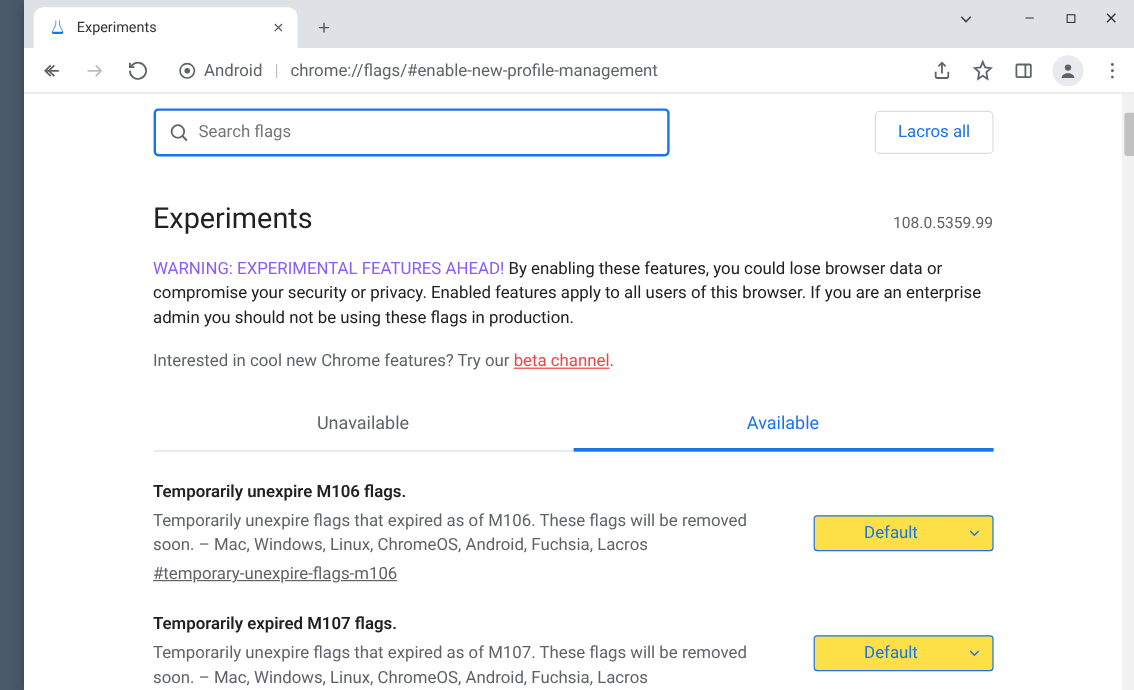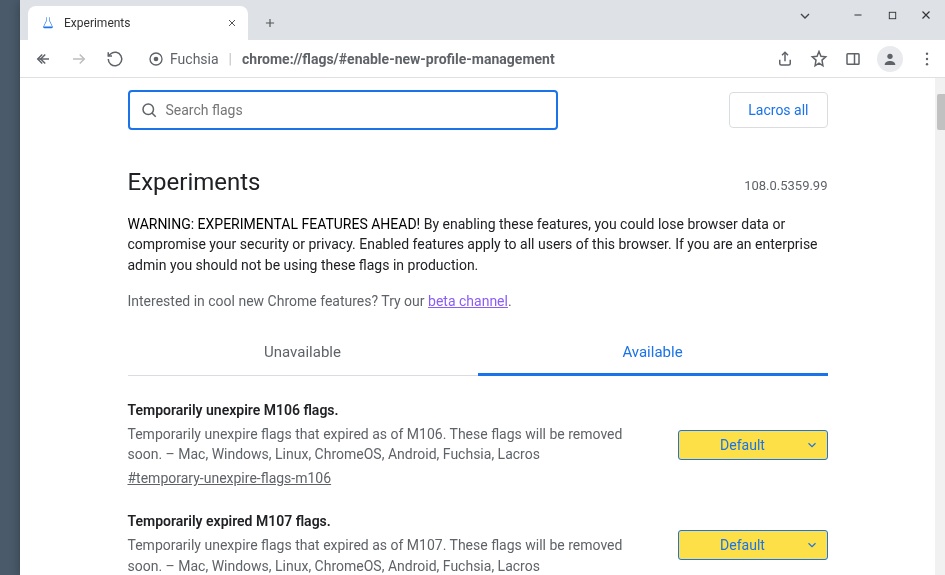--- a/index.html
+++ b/index.html
@@ -14,39 +14,39 @@
     .new-tab { width:28px; height:28px; display:flex; align-items:center; justify-content:center; color:#555; margin-left:8px; margin-bottom:3px; cursor:pointer; border-radius:50%; }
     .win-controls { position:absolute; right:0; top:0; height:30px; display:flex; align-items:center; gap:20px; padding:0 18px; }
     .win-ctrl { width:14px; height:14px; display:flex; align-items:center; justify-content:center; color:#333; cursor:pointer; }
     .caret-collapse { position:absolute; right:138px; top:8px; color:#444; }
     .toolbar { height:38px; background:#fff; border-bottom:1px solid #e0e0e0; display:flex; align-items:center; padding:0 10px; gap:10px; }
     .nav-btn { width:26px; height:26px; display:flex; align-items:center; justify-content:center; color:#5f6368; cursor:pointer; border-radius:50%; }
     .nav-btn.disabled { color:#bdbdbd; cursor:default; }
     .omnibox { flex:1; height:30px; display:flex; align-items:center; gap:10px; padding:0 10px; font-size:14px; color:#202124; }
     .omnibox .chrome-chip { display:flex; align-items:center; gap:6px; color:#5f6368; }
     .omnibox .sep { color:#c0c0c0; }
-    .omnibox .url { color:#5f6368;font-weight:bold; }
+    .omnibox .url { color:#5f6368; }
     .tool-right { display:flex; align-items:center; gap:14px; padding-right:4px; }
     .tool-ic { width:20px; height:20px; display:flex; align-items:center; justify-content:center; color:#5f6368; cursor:pointer; }
     .avatar { width:26px; height:26px; border-radius:50%; background:#e8eaed; display:flex; align-items:center; justify-content:center; color:#5f6368; }
     .content-wrap { flex:1; overflow:hidden; position:relative; display:flex; }
     .content { flex:1; overflow:auto; }
     .inner { max-width:700px; margin:0 auto; padding:6px 0 40px; }
     .topbar { display:flex; align-items:center; gap:12px; padding:6px 0 10px; }
     .search { flex:1; max-width:430px; height:40px; border:2px solid #1a73e8; border-radius:4px; display:flex; align-items:center; padding:0 10px; gap:8px; background:#fff; }
     .search svg { color:#5f6368; }
     .search input { border:none; outline:none; flex:1; font-size:14px; color:#202124; }
     .reset-btn { margin-left:auto; height:36px; border:1px solid #dadce0; border-radius:4px; background:#fff; padding:0 18px; font-size:14px; color:#1a73e8; cursor:pointer; }
     .header-row { display:flex; align-items:baseline; margin-top:28px; }
     h1 { font-size:24px; font-weight:400; color:#202124; }
     .version { margin-left:auto; font-size:13px; color:#5f6368; }
     .warning-block { margin-top:18px; font-size:14px; color:#202124; line-height:1.45; }
-    .warning-block .warn { color:#000000; }
+    .warning-block .warn { color:#8b5cf6; }
     .interest { margin-top:18px; font-size:14px; color:#5f6368; }
-    .interest a { color:#8b5cf6;text-align:right; }
+    .interest a { color:#ef4444;text-align:right; }
     .tabs-nav { margin-top:22px; display:flex; border-bottom:1px solid #dadce0; }
     .tabs-nav .tbtn { flex:1; text-align:center; padding:12px 0; font-size:15px; color:#5f6368; cursor:pointer; }
     .tabs-nav .tbtn.active { color:#1a73e8; border-bottom:3px solid #1a73e8; margin-bottom:-1px; }
     .flag { display:flex; gap:24px; margin-top:26px; }
     .flag-info { flex:1; }
     .flag-title { font-size:14px; font-weight:600; color:#202124; }
     .flag-desc { margin-top:6px; font-size:14px; color:#5f6368; line-height:1.45; }
     .flag-anchor { margin-top:6px; font-size:14px; color:#5f6368; text-decoration:underline; display:inline-block; }
     .flag-select { align-self:center; width:150px; height:30px; border:1px solid #1a73e8; border-radius:3px; display:flex; align-items:center; justify-content:center; color:#1a73e8; font-size:14px; background:#fde047; cursor:pointer; gap:6px; padding:0 8px; }
     .flag-select span { flex:1; text-align:center; }
@@ -121,21 +121,21 @@
           <path d="M3 12a9 9 0 1 0 3-6.7L3 8"></path>
           <path d="M3 3v5h5"></path>
         </svg>
       </div>
     <div class="omnibox">
       <span class="chrome-chip">
         <svg viewBox="0 0 24 24" width="16" height="16" fill="#5f6368">
             <circle cx="12" cy="12" r="9" fill="none" stroke="#5f6368" stroke-width="2"></circle>
             <circle cx="12" cy="12" r="3.5"></circle>
           </svg>
-        <span>Fuchsia</span>
+        <span>Android</span>
       </span>
       <span class="sep">|</span>
       <span class="url">chrome://flags/#enable-new-profile-management</span>
     </div>
     <div class="tool-right">
       <span class="tool-ic">
           <svg viewBox="0 0 24 24" width="18" height="18" stroke="currentColor" stroke-width="2" fill="none">
             <path d="M12 3v12"></path>
             <path d="M8 7l4-4 4 4"></path>
             <path d="M5 13v5a2 2 0 0 0 2 2h10a2 2 0 0 0 2-2v-5"></path>

